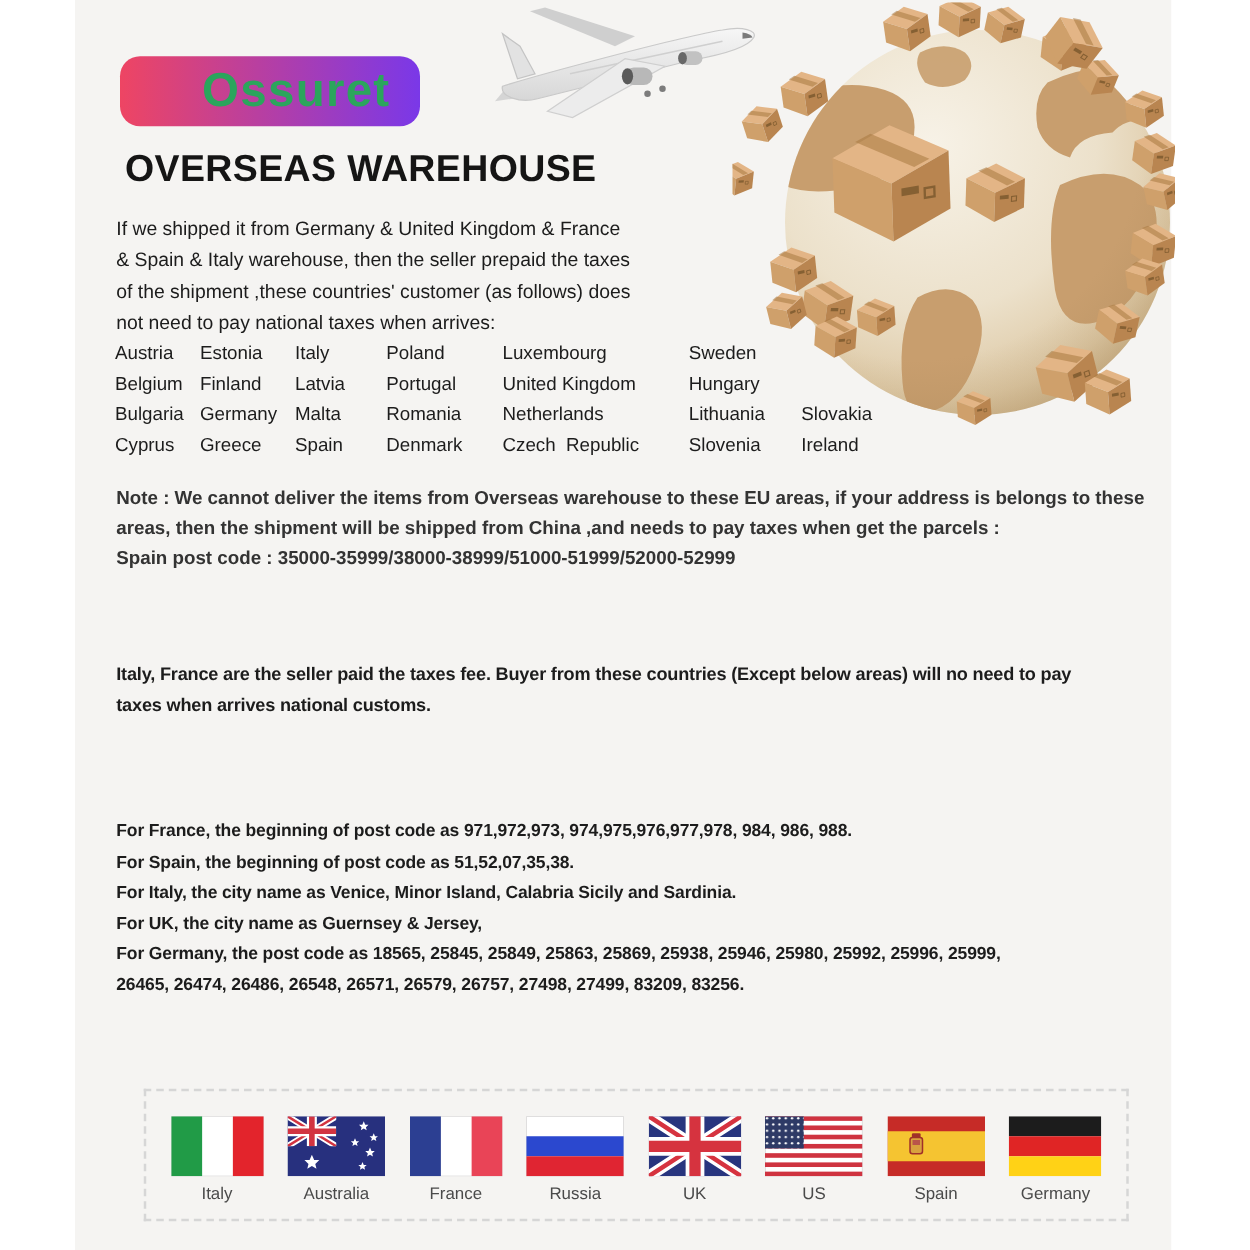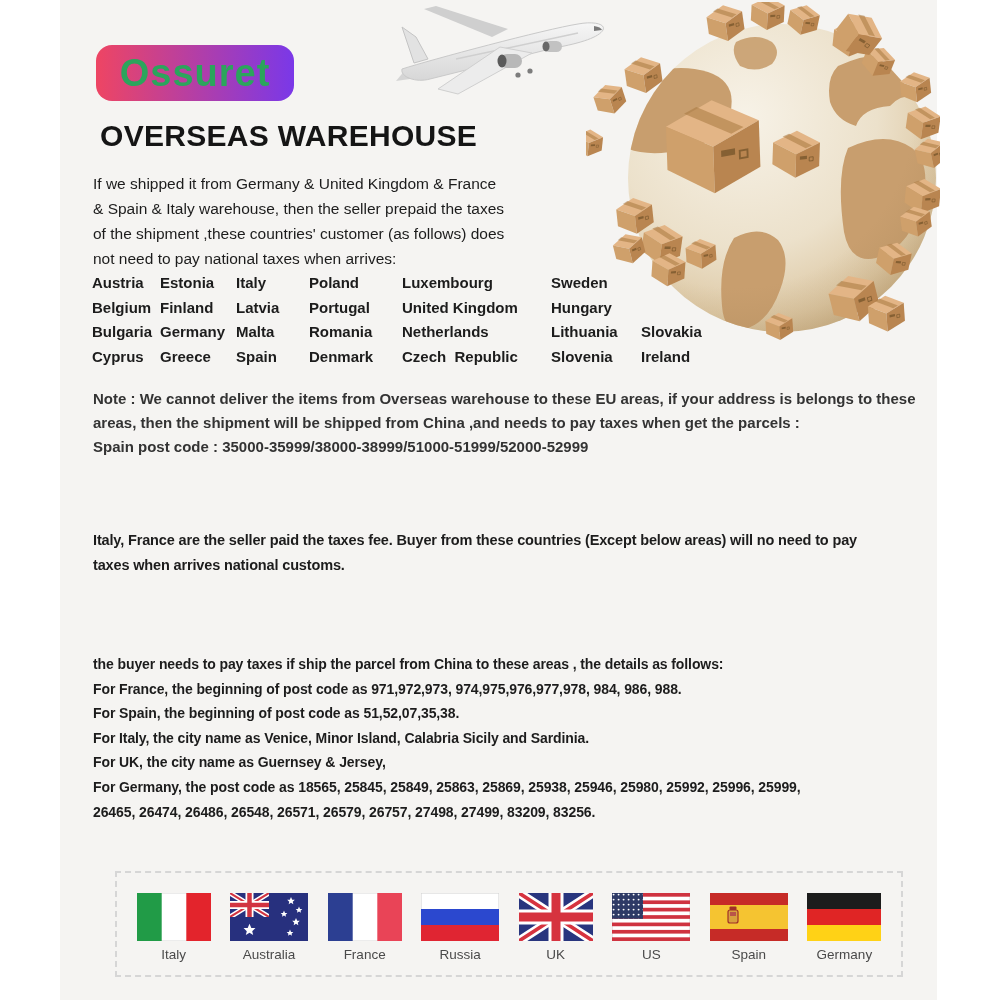--- a/index.html
+++ b/index.html
@@ -3,28 +3,28 @@
 <meta charset="utf-8">
 <style>
   html,body{margin:0;padding:0;}
   body{background:#ffffff;width:1000px;height:1000px;}
   .canvas{position:relative;width:1000px;height:1000px;background:#ffffff;overflow:hidden;
           font-family:"Liberation Sans","DejaVu Sans",sans-serif;}
   .abs{position:absolute;}
   .bg-panel{left:60px;top:0;width:877px;height:1000px;background:#f5f4f2;}
   .badge{left:96px;top:45px;width:198px;height:56px;border-radius:16px;
          display:flex;align-items:center;justify-content:center;
-         font-weight:700;font-size:38px;letter-spacing:1px;}
+         font-weight:700;font-size:38px;letter-spacing:1px;padding-left:42px;}
   .title{left:100px;top:119px;font-size:30px;font-weight:700;color:#151515;letter-spacing:0.3px;white-space:nowrap;text-align:center;}
   .para{color:#1c1c1c;white-space:nowrap;}
   .para div{white-space:pre;}
   .p-intro{left:93px;top:171px;font-size:15.5px;font-weight:400;line-height:25px;}
   .grid{left:92px;top:271px;display:grid;
         grid-template-columns:68px 76px 73px 93px 149px 90px 85px;
-        font-weight:700;font-size:15px;line-height:24.6px;color:#1c1c1c;}
+        font-weight:400;font-size:15px;line-height:24.6px;color:#1c1c1c;}
   .grid div{white-space:pre;}
   .p-note{left:93px;top:387px;font-size:15px;font-weight:700;line-height:24px;color:#333333;}
   .p-china{left:93px;top:528px;font-size:14.5px;font-weight:700;line-height:25px;letter-spacing:-0.15px;}
   .p-tax{left:93px;top:652px;font-size:14px;font-weight:700;line-height:24.6px;letter-spacing:-0.1px;}
   .flagbox{left:115px;top:871px;width:788px;height:106px;border:2px dashed #d6d6d6;
            box-sizing:border-box;display:flex;align-items:flex-start;justify-content:space-evenly;padding-top:20px;}
   .flag-item{display:flex;flex-direction:column;align-items:center;gap:6px;}
   .flag-item svg{display:block;}
   .flag-label{font-size:13.5px;color:#4a4a4a;}
 </style>
@@ -166,21 +166,20 @@
     <div>areas, then the shipment will be shipped from China ,and needs to pay taxes when get the parcels :</div>
     <div>Spain post code : 35000-35999/38000-38999/51000-51999/52000-52999</div>
   </div>
 
   <div class="abs para p-china">
     <div>Italy, France are the seller paid the taxes fee. Buyer from these countries (Except below areas) will no need to pay</div>
     <div>taxes when arrives national customs.</div>
   </div>
 
   <div class="abs para p-tax">
-    <div>the buyer needs to pay taxes if ship the parcel from China to these areas , the details as follows:</div>
     <div>For France, the beginning of post code as 971,972,973, 974,975,976,977,978, 984, 986, 988.</div>
     <div>For Spain, the beginning of post code as 51,52,07,35,38.</div>
     <div>For Italy, the city name as Venice, Minor Island, Calabria Sicily and Sardinia.</div>
     <div>For UK, the city name as Guernsey &amp; Jersey,</div>
     <div>For Germany, the post code as 18565, 25845, 25849, 25863, 25869, 25938, 25946, 25980, 25992, 25996, 25999,</div>
     <div>26465, 26474, 26486, 26548, 26571, 26579, 26757, 27498, 27499, 83209, 83256.</div>
   </div>
 
   <div class="abs flagbox">
 

